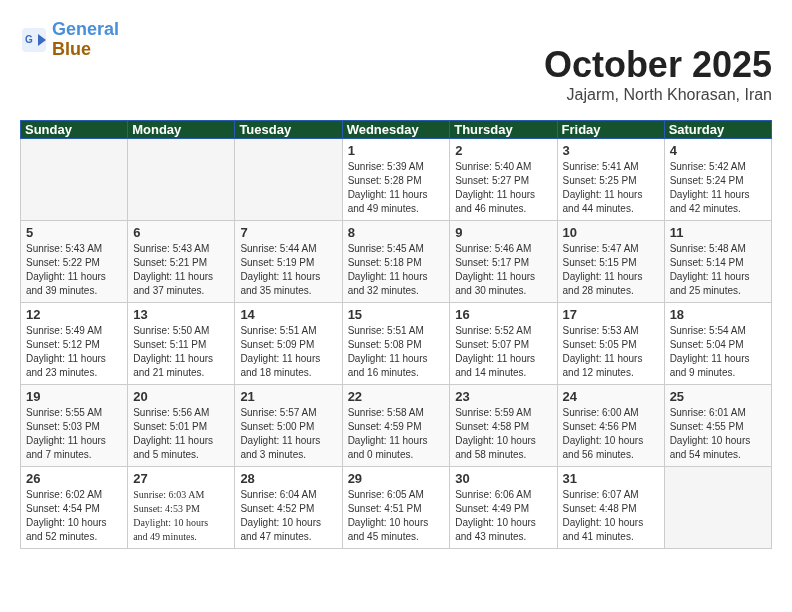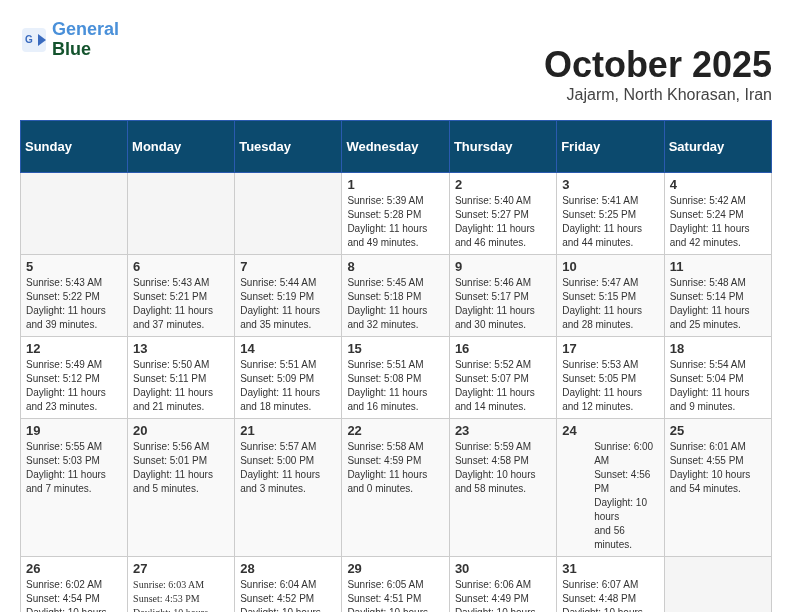--- a/index.html
+++ b/index.html
@@ -46,24 +46,24 @@
     .location-title {
       font-size: 16px;
       color: #444;
     }
     .calendar {
       width: 100%;
       border-collapse: collapse;
       border: 1px solid #ccc;
     }
     .calendar th {
-      background: #0c4a6e;
+      background: #14532d;
       color: #fff;
       font-size: 13px;
-      padding: 18px 4px;
+      padding: 1px 4px;
       text-align: left;
       border: 1px solid #2a5aaf;
     }
     .calendar td {
       vertical-align: top;
       border: 1px solid #ccc;
       padding: 4px 5px;
       width: 108px;
       min-height: 80px;
       font-size: 11px;
@@ -92,21 +92,21 @@
 
 <div class="header">
   <div class="logo">
     <svg class="logo-icon" viewBox="0 0 28 28">
       <rect x="2" y="2" width="24" height="24" rx="4" fill="#e8f0fb"></rect>
       <text x="5" y="17" font-size="10" font-weight="bold" fill="#3a6bbf">G</text>
       <polygon points="18,8 26,14 18,20" fill="#3a6bbf"></polygon>
     </svg>
     <div>
       <div class="logo-text">
-        <span>General</span><br><span style="color:#14532d">Blue</span>
+        <span>General</span><br><span style="color:#a16207">Blue</span>
       </div>
     </div>
   </div>
   <div class="title-block">
     <div class="month-title">October 2025</div>
     <div class="location-title">Jajarm, North Khorasan, Iran</div>
   </div>
 </div>
 
 <table class="calendar">
@@ -288,21 +288,21 @@
         </td>
         <td>
           <div class="day-number">23</div>
           <div class="day-info" style="white-space: pre-line;">Sunrise: 5:59 AM
 Sunset: 4:58 PM
 Daylight: 10 hours
 and 58 minutes.</div>
         </td>
         <td>
           <div class="day-number">24</div>
-          <div class="day-info" style="white-space: pre-line; margin-left: 32px;">Sunrise: 6:00 AM
+          <div class="day-info" style="white-space: pre-line;">Sunrise: 6:00 AM
 Sunset: 4:56 PM
 Daylight: 10 hours
 and 56 minutes.</div>
         </td>
         <td>
           <div class="day-number">25</div>
           <div class="day-info" style="white-space: pre-line;">Sunrise: 6:01 AM
 Sunset: 4:55 PM
 Daylight: 10 hours
 and 54 minutes.</div>

